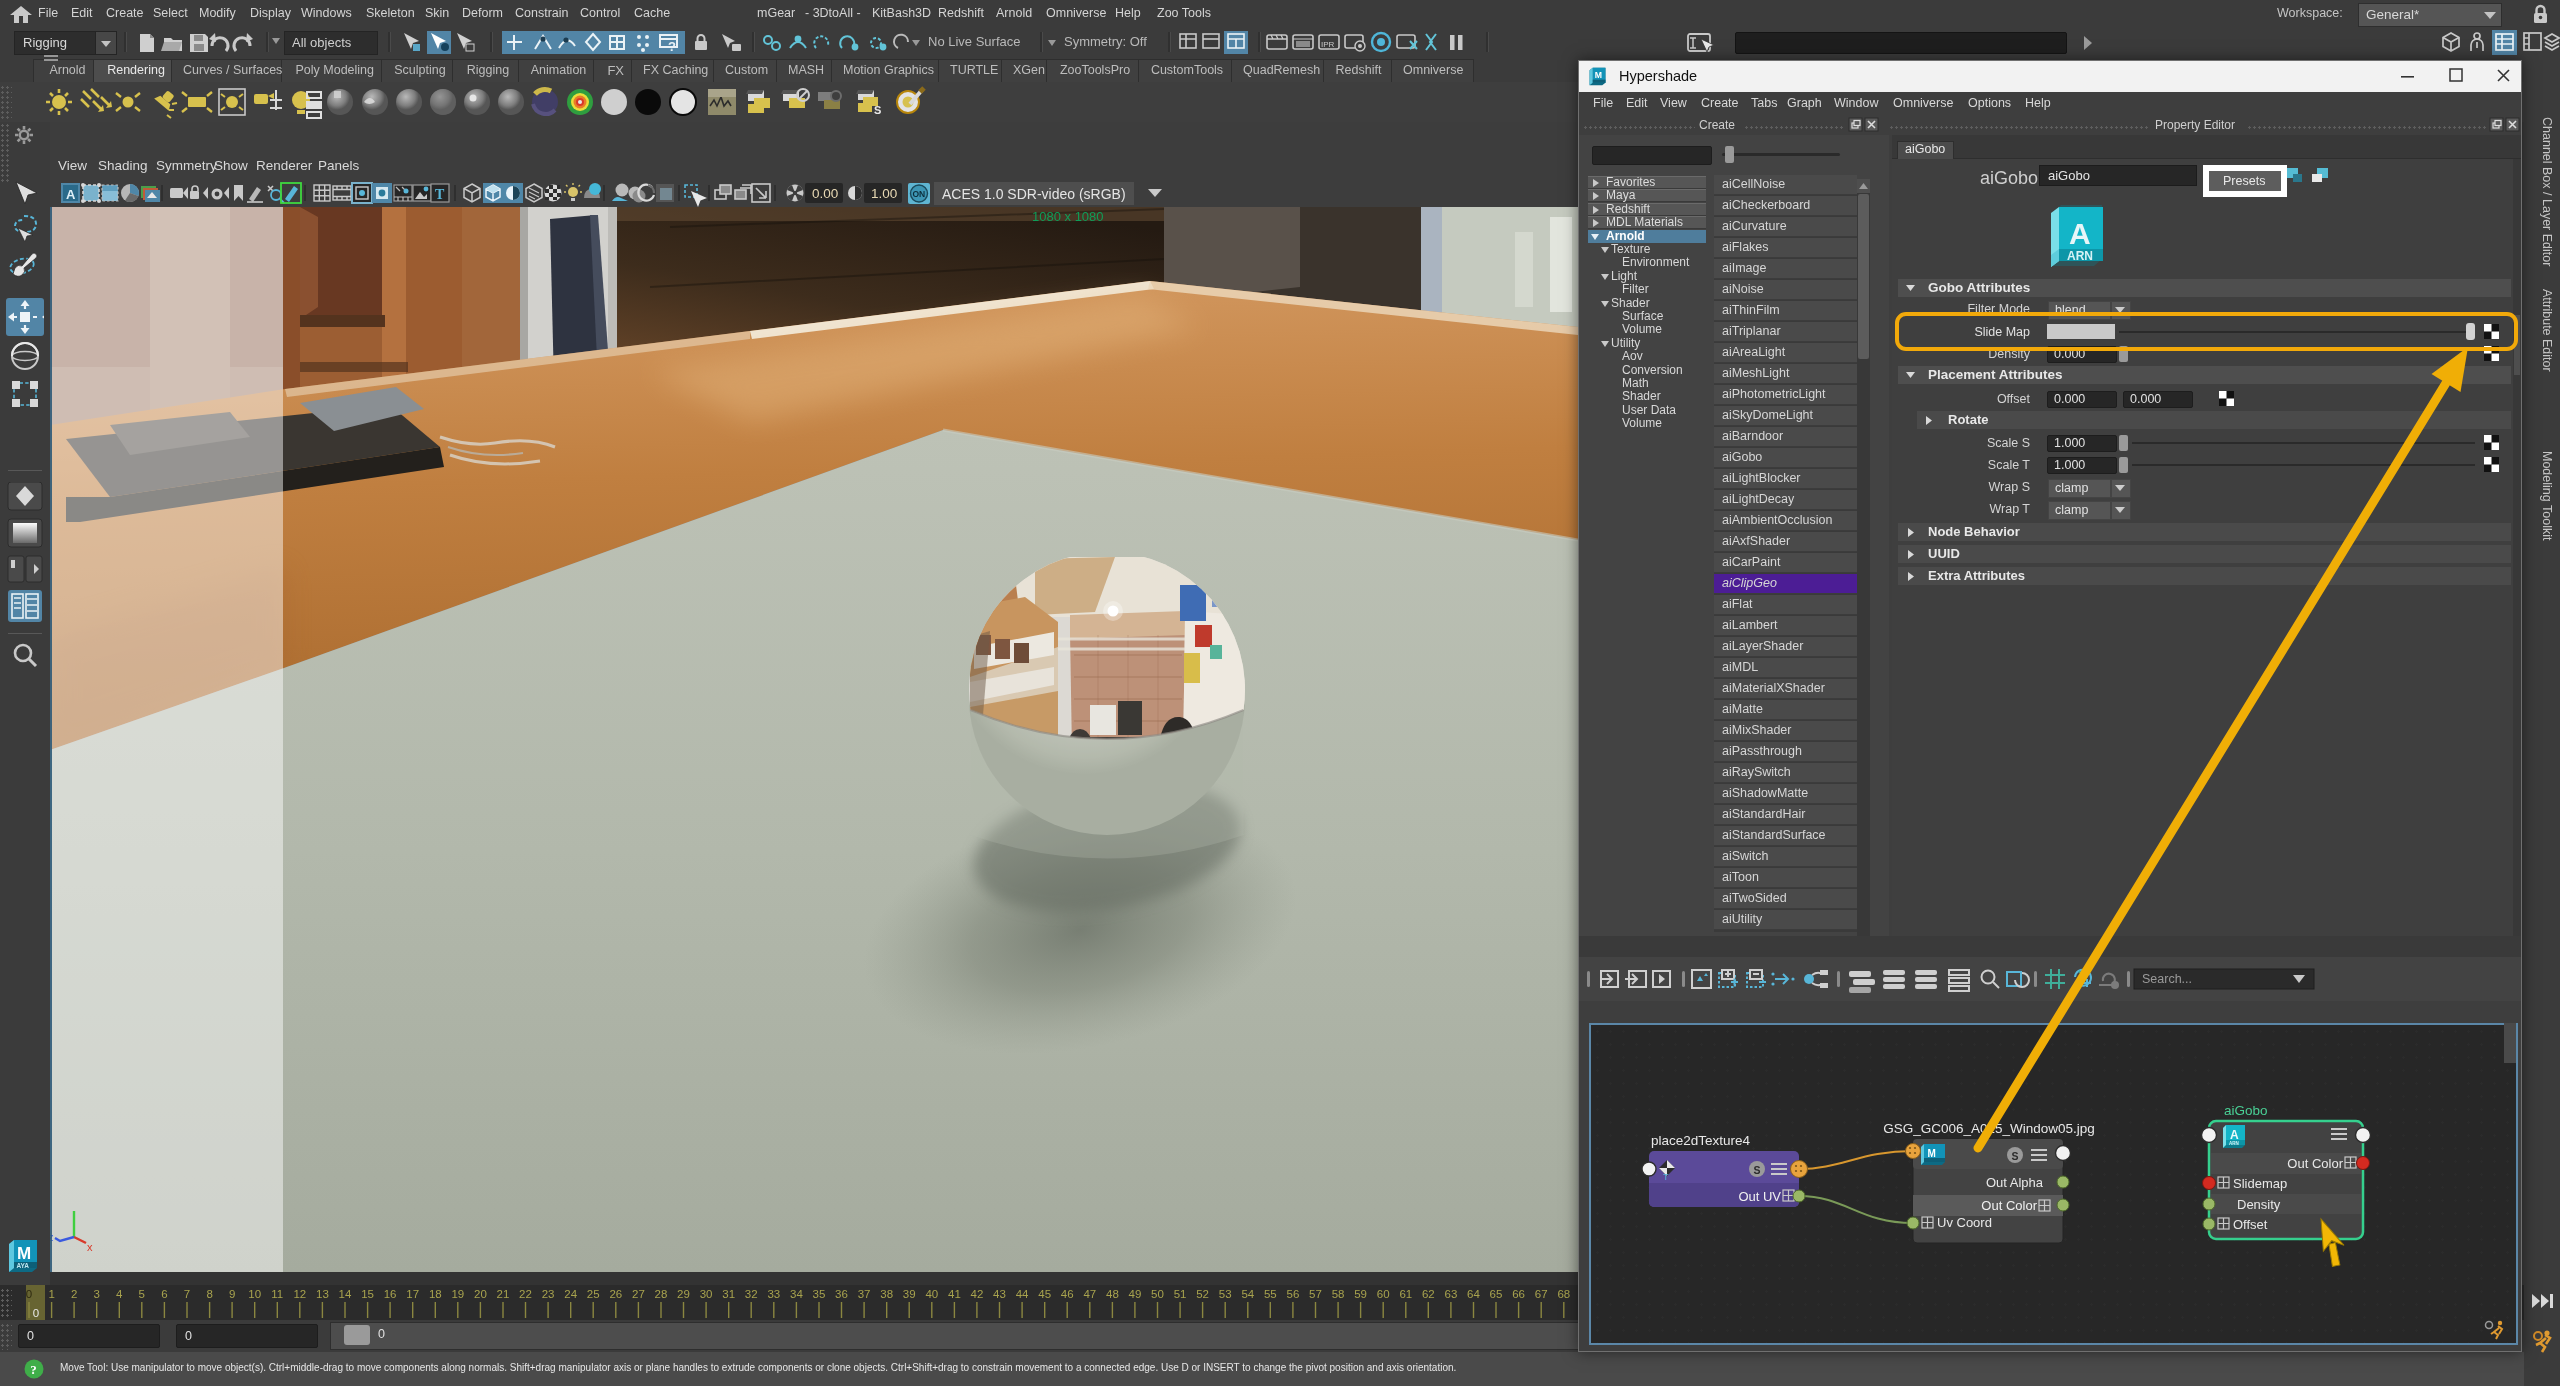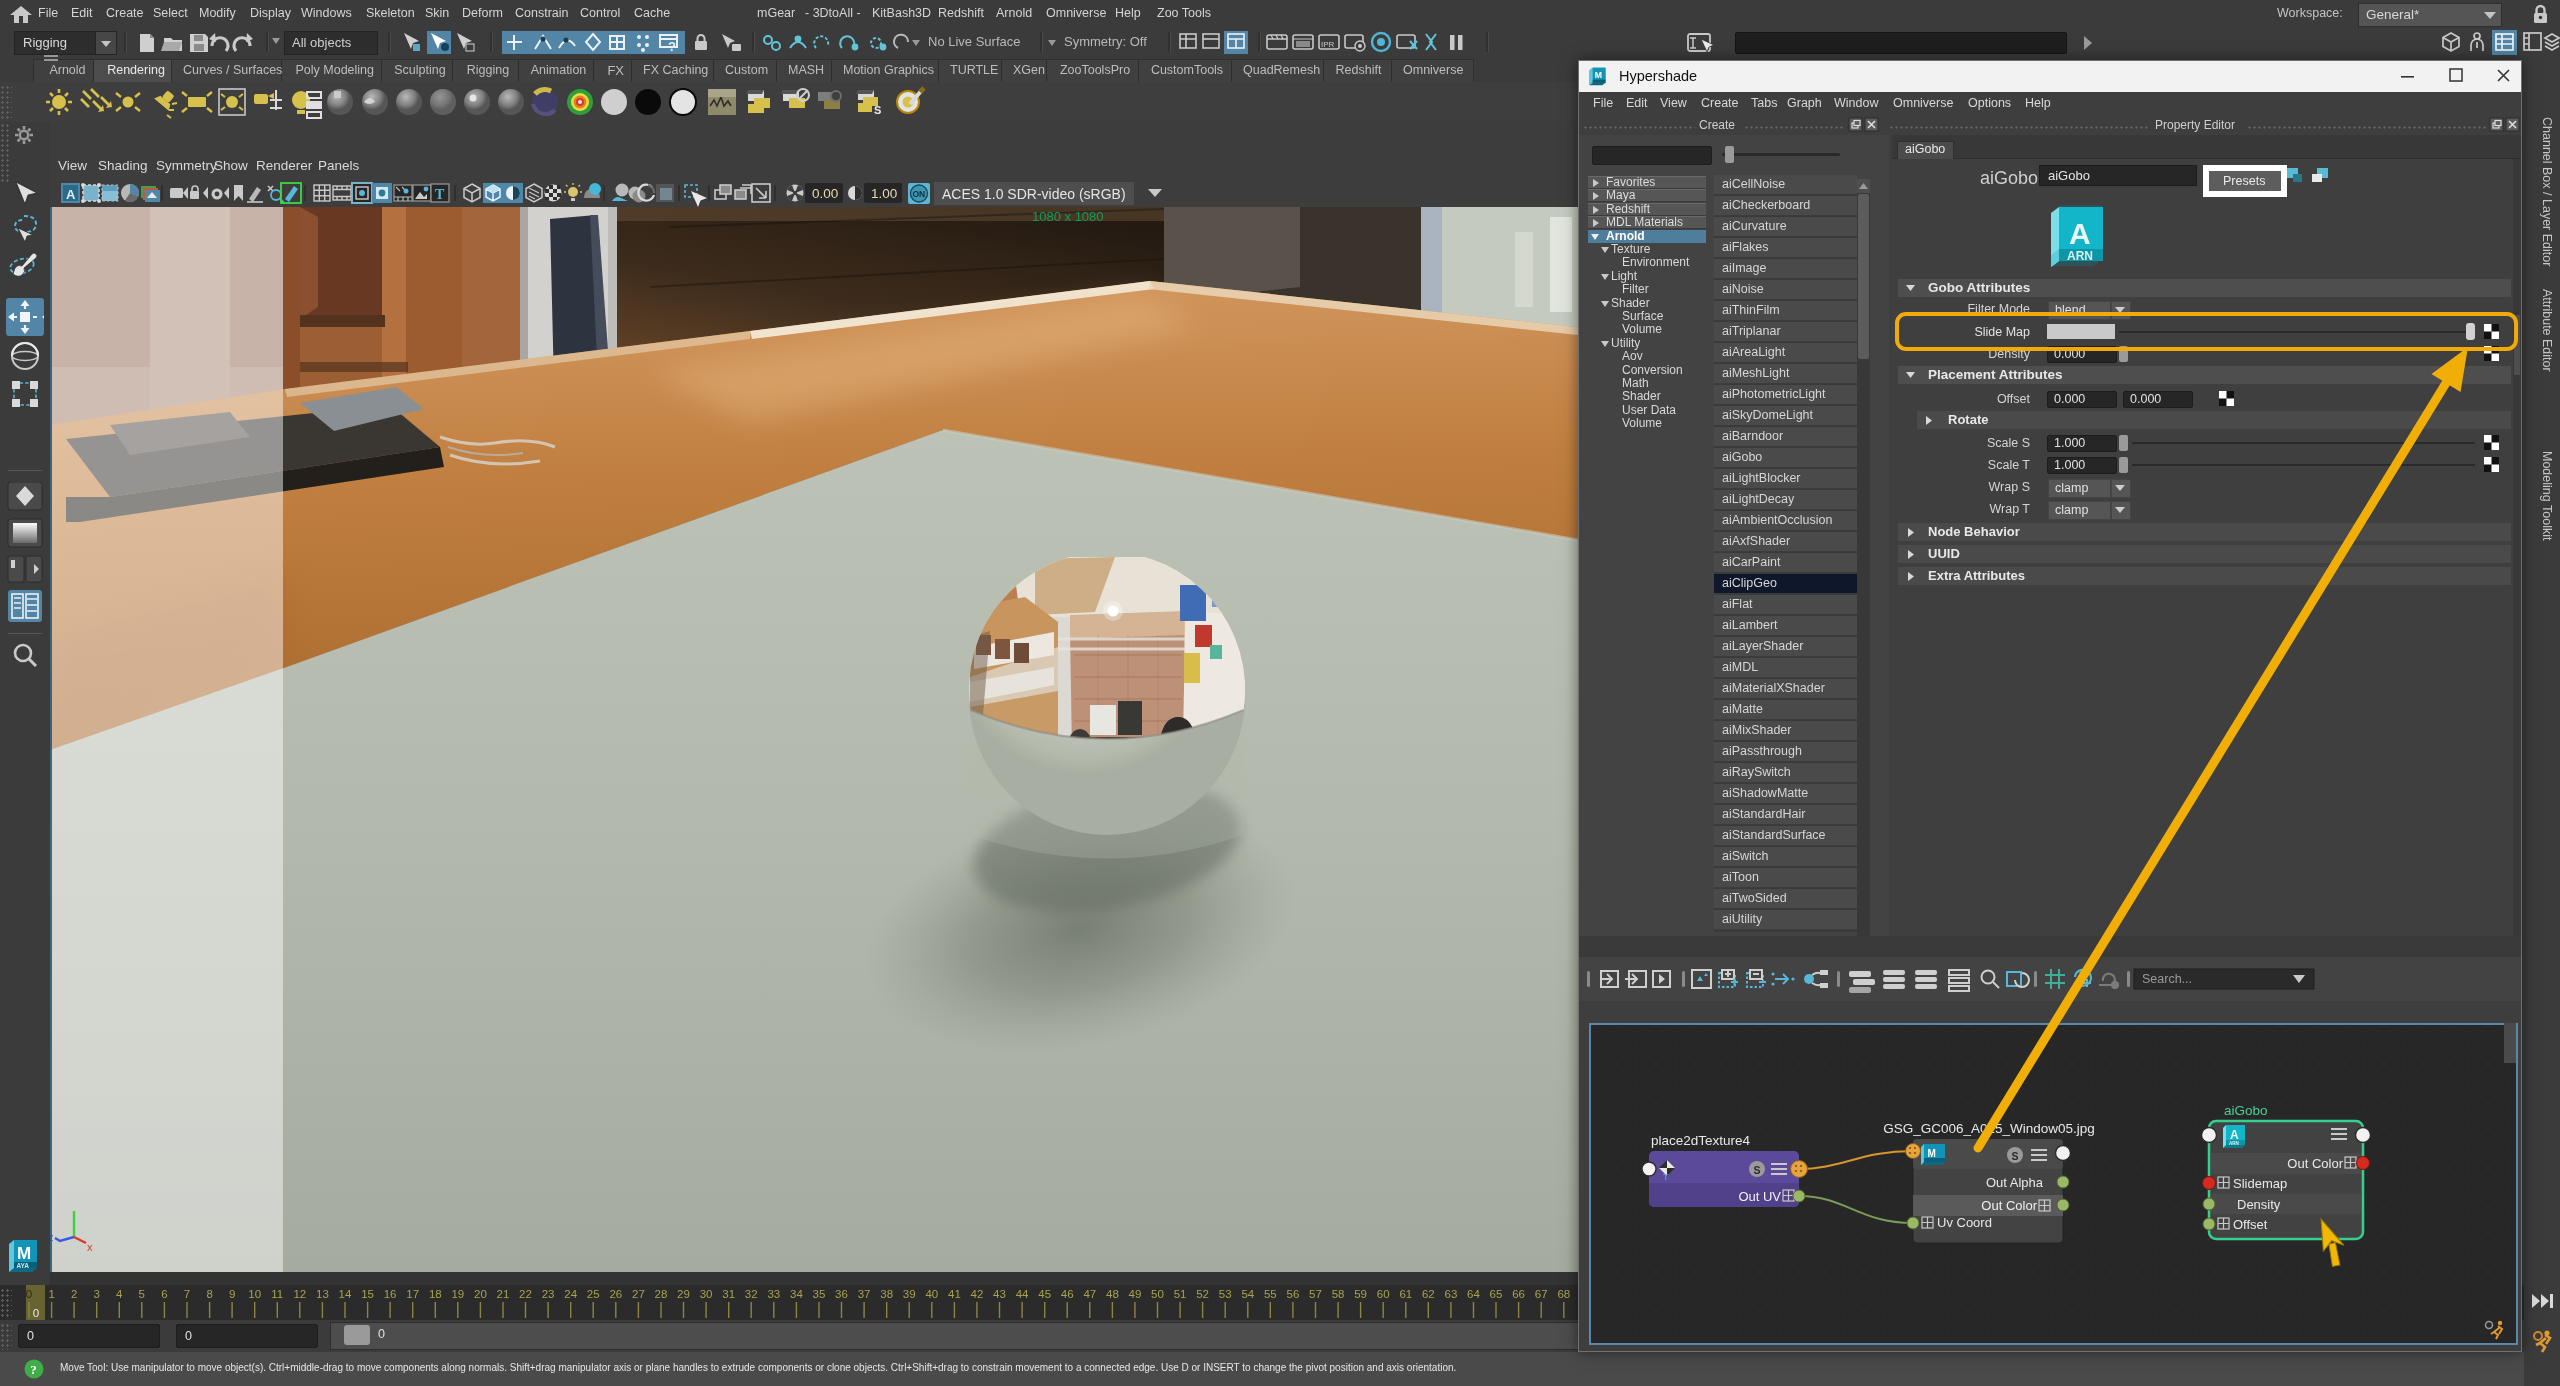--- a/index.html
+++ b/index.html
@@ -1206,21 +1206,21 @@
           </div>
         <div class="ab" style="left:0;top:336px;width:143px;height:20px;background:#4a4a4a;border-bottom:1px solid #3c3c3c;box-sizing:border-box;">
             <span style="position:absolute;left:8px;top:2px;color:#d6d6d6;font-size:12.5px;white-space:nowrap;">aiAmbientOcclusion</span>
           </div>
         <div class="ab" style="left:0;top:357px;width:143px;height:20px;background:#4a4a4a;border-bottom:1px solid #3c3c3c;box-sizing:border-box;">
             <span style="position:absolute;left:8px;top:2px;color:#d6d6d6;font-size:12.5px;white-space:nowrap;">aiAxfShader</span>
           </div>
         <div class="ab" style="left:0;top:378px;width:143px;height:20px;background:#4a4a4a;border-bottom:1px solid #3c3c3c;box-sizing:border-box;">
             <span style="position:absolute;left:8px;top:2px;color:#d6d6d6;font-size:12.5px;white-space:nowrap;">aiCarPaint</span>
           </div>
-        <div class="ab" style="left:0;top:399px;width:143px;height:20px;background:#0f172a;border-bottom:1px solid #3c3c3c;box-sizing:border-box;">
+        <div class="ab" style="left:0;top:399px;width:143px;height:20px;background:#4c1d95;border-bottom:1px solid #3c3c3c;box-sizing:border-box;font-style:italic;">
             <span style="position:absolute;left:8px;top:2px;color:#d6d6d6;font-size:12.5px;white-space:nowrap;">aiClipGeo</span>
           </div>
         <div class="ab" style="left:0;top:420px;width:143px;height:20px;background:#4a4a4a;border-bottom:1px solid #3c3c3c;box-sizing:border-box;">
             <span style="position:absolute;left:8px;top:2px;color:#d6d6d6;font-size:12.5px;white-space:nowrap;">aiFlat</span>
           </div>
         <div class="ab" style="left:0;top:441px;width:143px;height:20px;background:#4a4a4a;border-bottom:1px solid #3c3c3c;box-sizing:border-box;">
             <span style="position:absolute;left:8px;top:2px;color:#d6d6d6;font-size:12.5px;white-space:nowrap;">aiLambert</span>
           </div>
         <div class="ab" style="left:0;top:462px;width:143px;height:20px;background:#4a4a4a;border-bottom:1px solid #3c3c3c;box-sizing:border-box;">
             <span style="position:absolute;left:8px;top:2px;color:#d6d6d6;font-size:12.5px;white-space:nowrap;">aiLayerShader</span>

